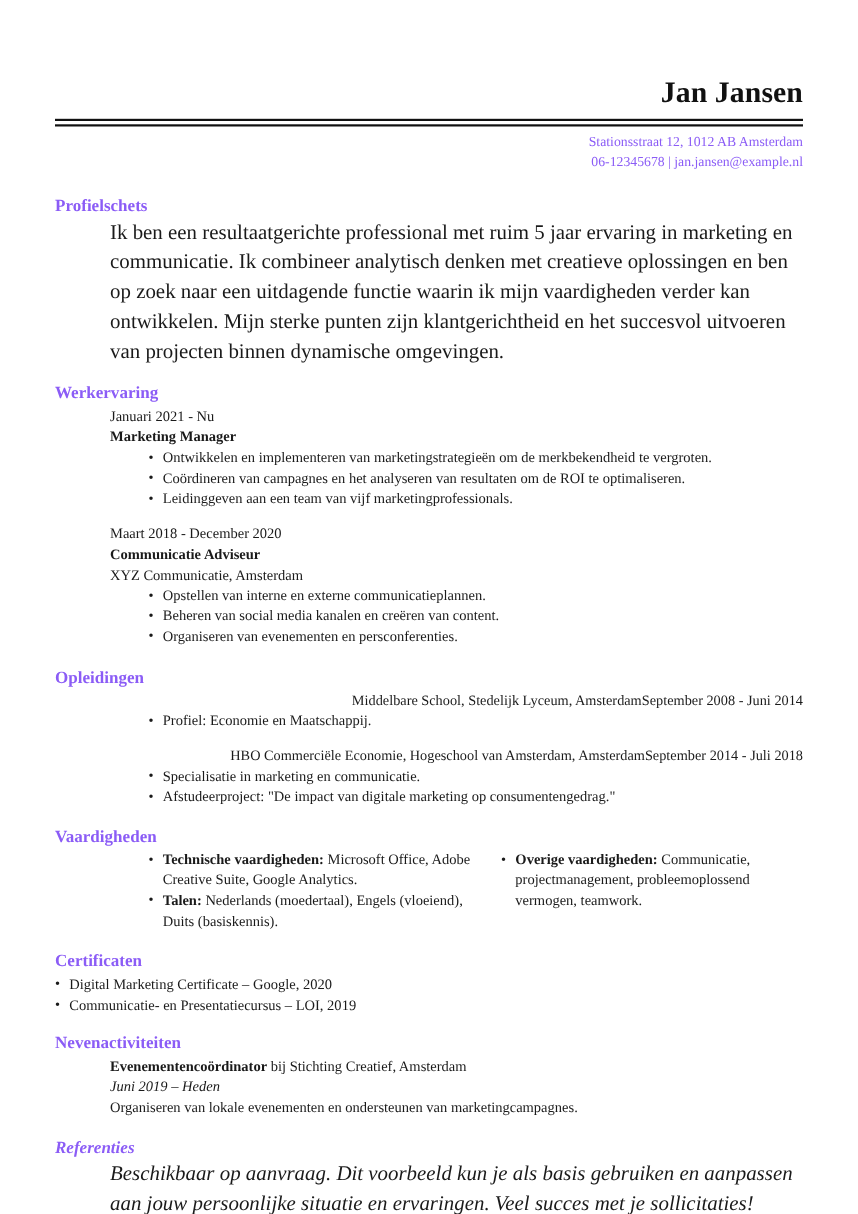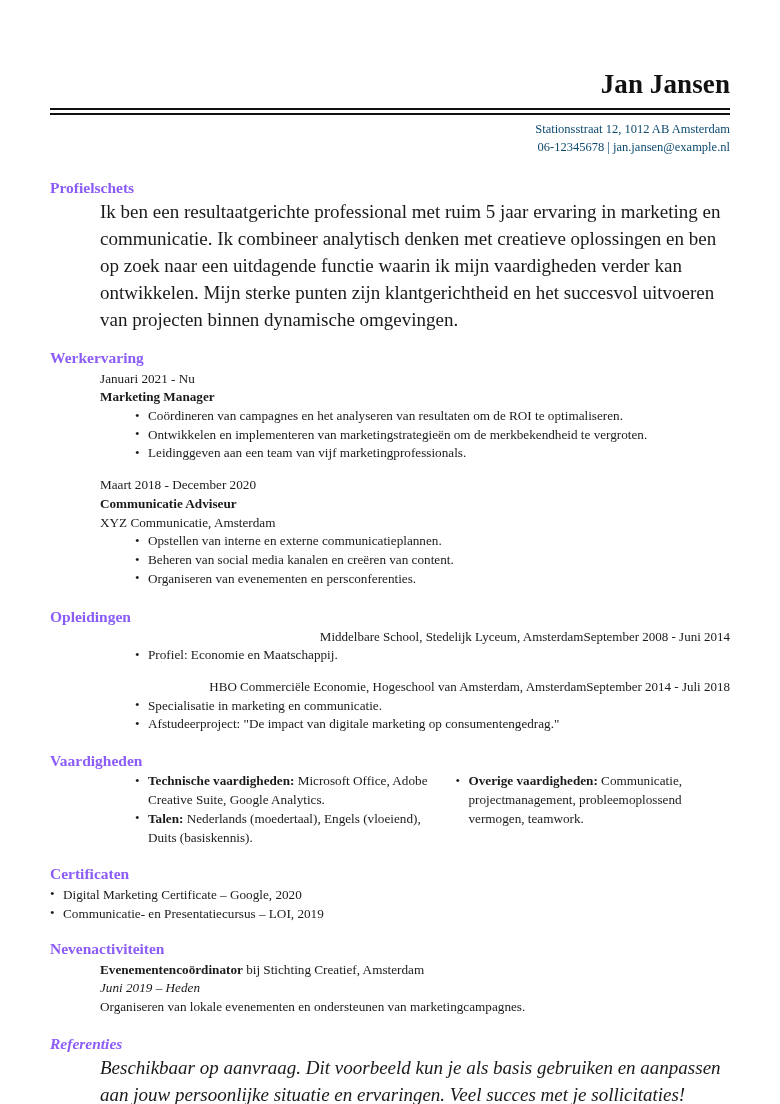--- a/index.html
+++ b/index.html
@@ -42,21 +42,21 @@
     height: 7px;
     border-top: 2.5px solid #111111;
     border-bottom: 2.5px solid #111111;
     box-sizing: border-box;
   }
   .contact-block {
     text-align: right;
     font-size: 12.5px;
     line-height: 1.45;
     margin-top: 5px;
-    color: #0c4a6e;
+    color: #8b5cf6;
   }
 
   
   .section {
     margin-top: 15px;
   }
   .section-title {
     font-size: 15.5px;
     font-weight: bold;
     color: #8b5cf6;
@@ -178,22 +178,22 @@
     </div>
 
     <div class="section" id="sec-werk">
       <div class="section-title">Werkervaring</div>
       <div class="body-indent">
 
         <div class="job">
           <div class="job-date">Januari 2021 - Nu</div>
           <div class="job-title">Marketing Manager</div>
           <ul class="bullets bullets-indent">
+            <li>Ontwikkelen en implementeren van marketingstrategieën om de merkbekendheid te vergroten.</li>
             <li>Coördineren van campagnes en het analyseren van resultaten om de ROI te optimaliseren.</li>
-            <li>Ontwikkelen en implementeren van marketingstrategieën om de merkbekendheid te vergroten.</li>
             <li>Leidinggeven aan een team van vijf marketingprofessionals.</li>
           </ul>
         </div>
 
         <div class="job">
           <div class="job-date">Maart 2018 - December 2020</div>
           <div class="job-title">Communicatie Adviseur</div>
           <div class="job-org">XYZ Communicatie, Amsterdam</div>
           <ul class="bullets bullets-indent">
             <li>Opstellen van interne en externe communicatieplannen.</li>

